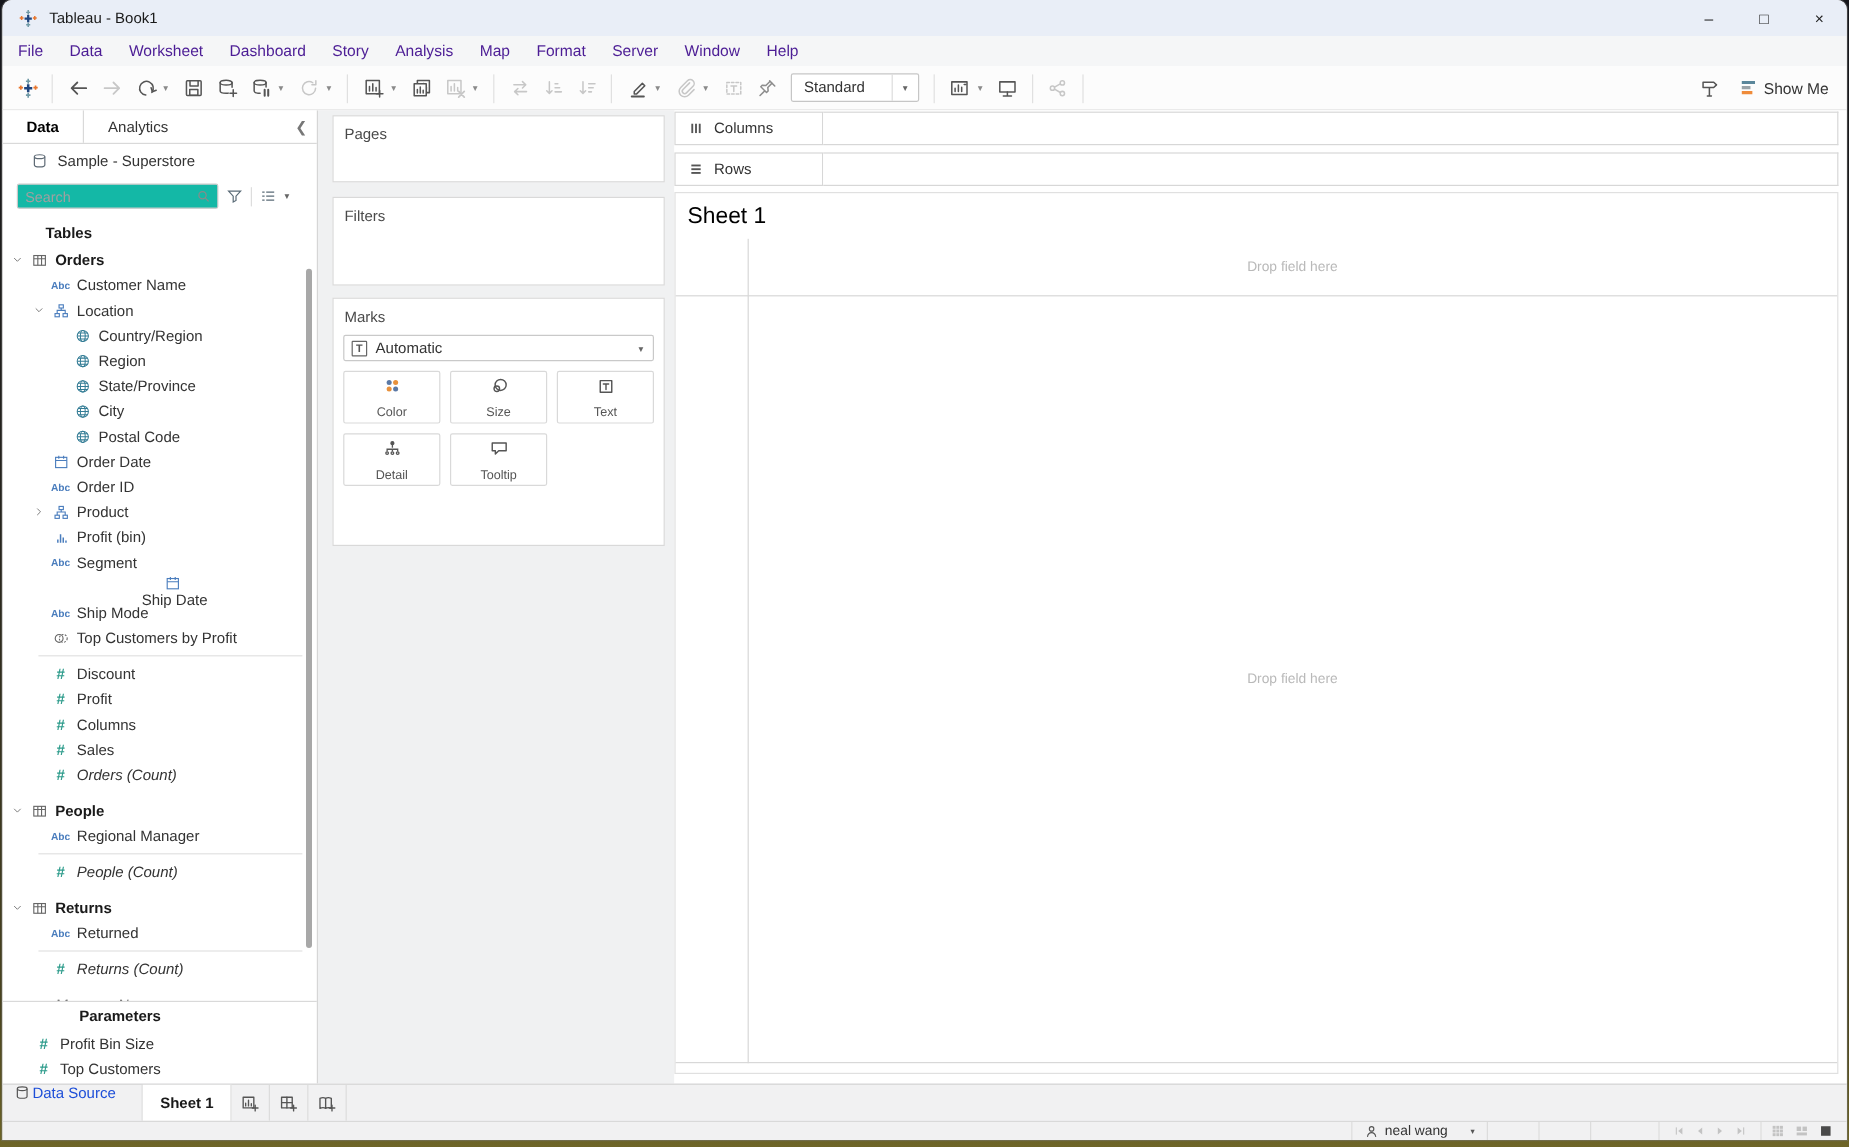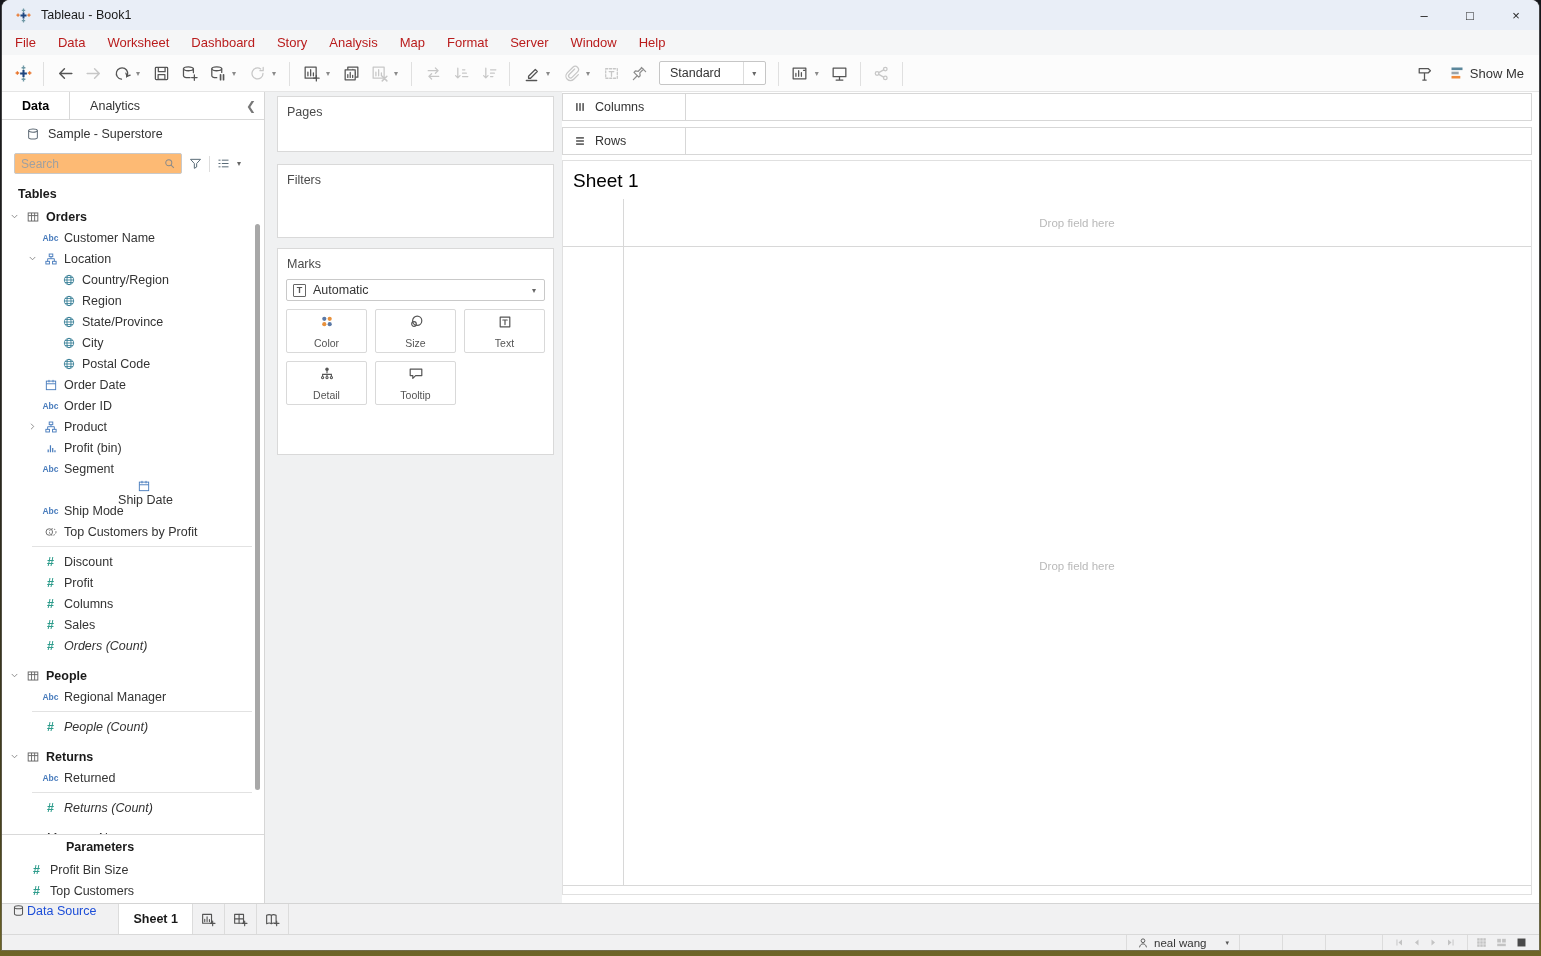--- a/index.html
+++ b/index.html
@@ -14,21 +14,21 @@
     box-shadow: 0 0 0 1px rgba(120,120,120,.45);
   }
   
   .titlebar { position: absolute; left:0; top:0; right:0; height:30px; background:#e9eef7; display:flex; align-items:center; }
   .titlebar .logo { margin-left:13px; width:17px; height:17px; display:flex; }
   .titlebar .title { margin-left:9px; font-size:12.5px; color:#1a1a1a; }
   .wincontrols { margin-left:auto; display:flex; height:100%; }
   .winbtn { width:46px; height:100%; display:flex; align-items:center; justify-content:center; font-size:13px; color:#222; }
   
   .menubar { position:absolute; left:0; top:30px; right:0; height:25px; background:#f5f6f7; display:flex; align-items:center; padding-left:2px; }
-  .mi { padding:0 11px; font-size:13px; color:#b91c1c; line-height:25px; }
+  .mi { padding:0 11px; font-size:13px; color:#4c1d95; line-height:25px; }
   
   .toolbar { position:absolute; left:0; top:55px; right:0; height:37px; background:#fcfcfc; border-bottom:1px solid #e5e5e5; display:flex; align-items:center; }
   .tb-group { display:flex; align-items:center; gap:4px; padding:0 9px; position:relative; height:100%; }
   .tb-group::after { content:''; position:absolute; right:0; top:7px; width:1px; height:24px; background:#e0e0e0; }
   .tb-group:last-of-type::after { display:none; }
   .tb-btn { display:flex; align-items:center; justify-content:center; min-width:24px; height:28px; color:#555; background:none; border:none; padding:0 1px; }
   .tb-btn svg { width:19px; height:19px; }
   .tb-btn.dis { color:#c7c7c7; }
   .tb-btn.semi { color:#8d8d8d; }
   .caret { font-size:8px; color:#8a8a8a; margin-left:-1px; width:9px; }
@@ -44,28 +44,28 @@
   
   .sidebar { width:263px; background:#fff; border-right:1px solid #d6d6d6; display:flex; flex-direction:column; position:relative; }
   .side-tabs { height:28px; display:flex; border-bottom:1px solid #d9d9d9; flex:none; }
   .side-tab { font-size:12.5px; color:#333; display:flex; align-items:center; padding:0 20px; }
   .side-tab.active { font-weight:bold; color:#000; border-right:1px solid #d9d9d9; }
   .side-collapse { margin-left:auto; width:26px; display:flex; align-items:center; justify-content:center; color:#777; font-size:12px; }
   .ds-row { height:27px; display:flex; align-items:center; padding-left:24px; gap:8px; flex:none; }
   .ds-row svg { width:14px; height:14px; color:#5f6b76; }
   .ds-row .ds-name { font-size:12.5px; color:#333; }
   .search-row { height:33px; display:flex; align-items:center; padding:0 10px 0 12px; gap:6px; flex:none; }
-  .search-box { width:168px; height:21px; border:1px solid #c9c9c9; border-radius:2px; display:flex; align-items:center; background:#fdba74; }
+  .search-box { width:168px; height:21px; border:1px solid #c9c9c9; border-radius:2px; display:flex; align-items:center; background:#14b8a6; }
   .search-box input { border:none; outline:none; flex:1; font-size:12px; color:#333; padding:0 4px 0 6px; font-family:"Liberation Sans",sans-serif; background:transparent; min-width:0;}
   .search-box input::placeholder { color:#a0a0a0; }
   .search-box svg { width:13px; height:13px; color:#8a8a8a; margin-right:5px; flex:none; }
   .srch-ic { display:flex; align-items:center; justify-content:center; color:#5a6b77; }
   .srch-ic svg { width:15px; height:15px; }
   .srch-sep { width:1px; height:16px; background:#ddd; }
-  .tables-head { height:24px; display:flex; align-items:flex-end; padding:0 0 3px 16px; font-size:12.5px; font-weight:bold; color:#1a1a1a; flex:none; }
+  .tables-head { height:24px; display:flex; align-items:flex-end; padding:0 0 3px 36px; font-size:12.5px; font-weight:bold; color:#1a1a1a; flex:none; }
   .fields { flex:1; overflow:hidden; padding-top:2px; }
   .f-row { height:21px; display:flex; align-items:center; }
   .f-chev { width:16px; display:flex; align-items:center; justify-content:center; color:#777; flex:none; }
   .f-chev svg { width:9px; height:9px; }
   .f-ic { width:21px; display:flex; align-items:center; justify-content:center; flex:none; }
   .f-ic svg { width:14px; height:14px; }
   .f-label { font-size:12.5px; color:#333; margin-left:3px; white-space:nowrap; }
   .f-label.bold { font-weight:bold; color:#1a1a1a; }
   .f-label.italic { font-style:italic; }
   .t-abc { font-size:8.5px; font-weight:bold; color:#4a7dbd; letter-spacing:0; }

